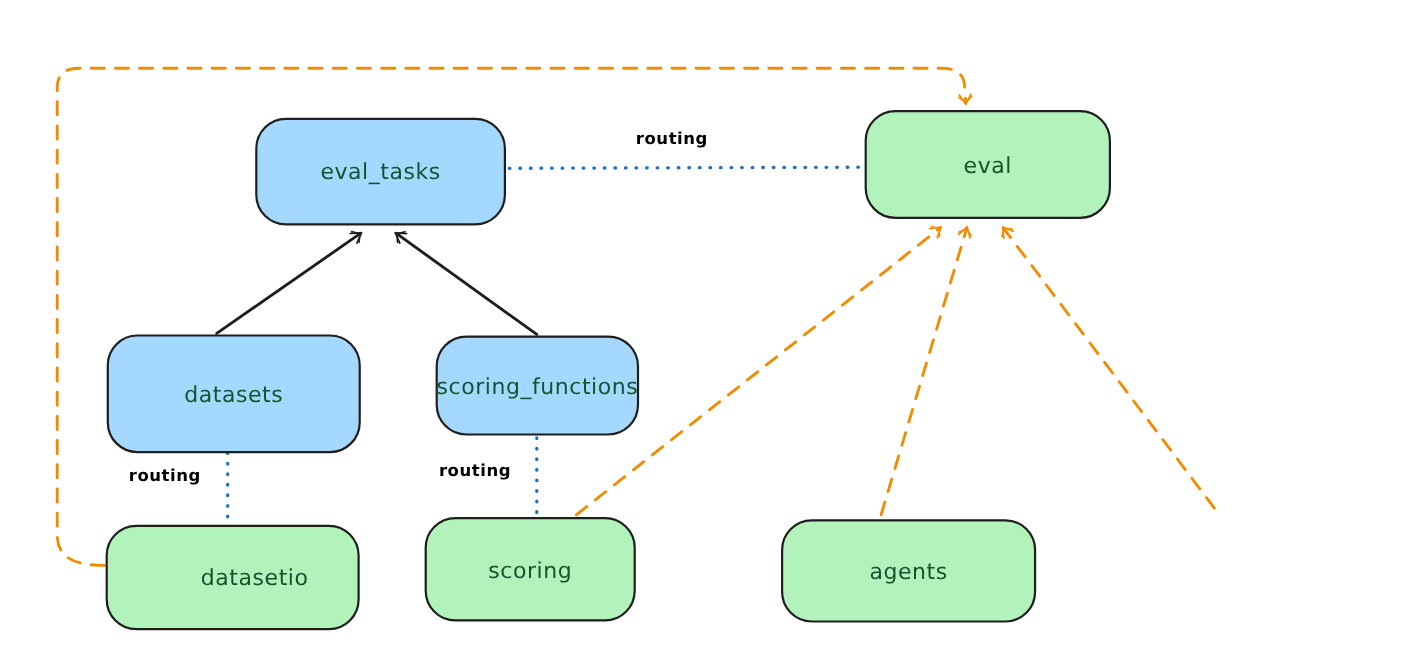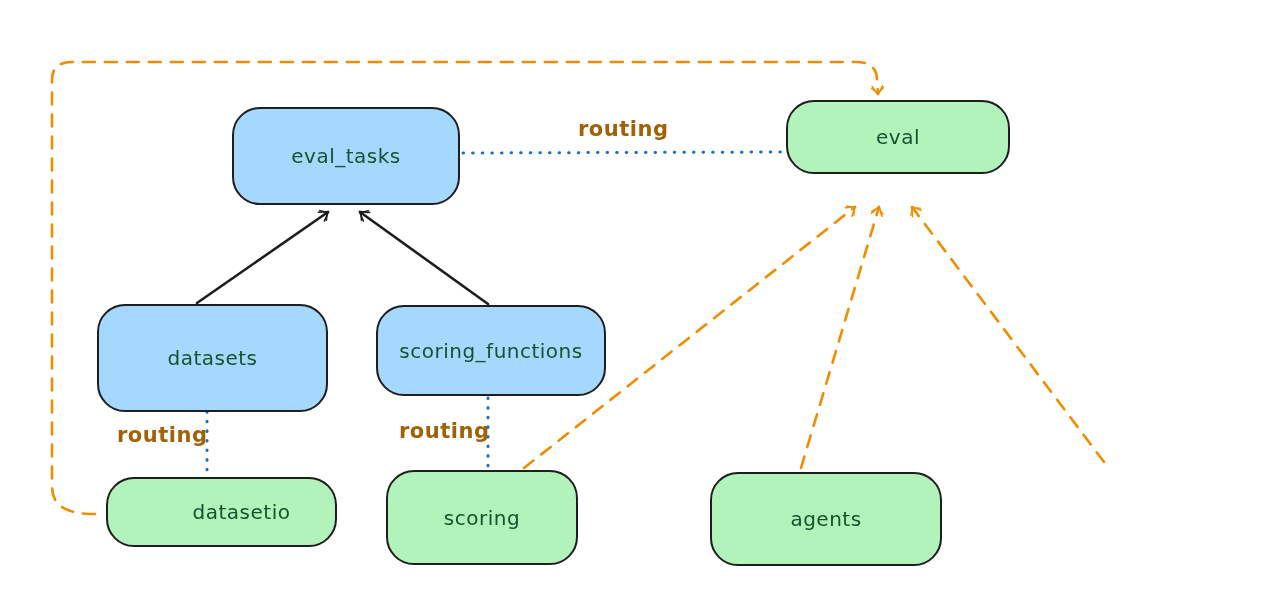--- a/index.html
+++ b/index.html
@@ -18,22 +18,22 @@
     border-radius:28px;
     display:flex;align-items:center;justify-content:center;
     font-size:20px;color:#14532d;
     letter-spacing:0.5px;
     text-align:right;
   }
   .node.blue{background:#a5d8ff;}
   .node.green{background:#b2f2bb;}
   .edge-label{
     position:absolute;
-    color:#a16207;
-    font-size:21px;
+    color:#000000;
+    font-size:15px;
     font-weight:600;
     letter-spacing:0.5px;
   }
 </style>
 </head>
 <body>
 
 <div id="canvas">
 
   <svg id="edges" viewBox="0 0 1280 596" xmlns="http://www.w3.org/2000/svg">
@@ -58,33 +58,33 @@
     <path d="M95,514 C66,514 52,506 52,486 L52,80 Q52,62 72,62 L856,62 Q877,62 877,80 L878,94" fill="none" stroke="#f08c00" stroke-width="2.6" stroke-linecap="round" stroke-dasharray="12 10" marker-end="url(#arrow-orange)"></path>
     <path d="M524,468 L855,207" fill="none" stroke="#f08c00" stroke-width="2.6" stroke-linecap="round" stroke-dasharray="12 10" marker-end="url(#arrow-orange)"></path>
     <path d="M801,468 L879,207" fill="none" stroke="#f08c00" stroke-width="2.6" stroke-linecap="round" stroke-dasharray="12 10" marker-end="url(#arrow-orange)"></path>
     <path d="M1104,462 L912,207" fill="none" stroke="#f08c00" stroke-width="2.6" stroke-linecap="round" stroke-dasharray="12 10" marker-end="url(#arrow-orange)"></path>
   </svg>
 
   <div class="node blue" style="left:232px;top:107px;width:228px;height:98px;">
     <span>eval_tasks</span>
   </div>
 
-  <div class="node green" style="left:786px;top:100px;width:224px;height:74px;">
+  <div class="node green" style="left:786px;top:100px;width:224px;height:99px;">
     <span>eval</span>
   </div>
 
   <div class="node blue" style="left:97px;top:304px;width:231px;height:108px;">
     <span>datasets</span>
   </div>
 
-  <div class="node blue" style="left:376px;top:305px;width:230px;height:91px;">
+  <div class="node blue" style="left:396px;top:305px;width:185px;height:91px;">
     <span>scoring_functions</span>
   </div>
 
-  <div class="node green" style="left:106px;top:477px;width:231px;height:70px;padding-left:40px;">
+  <div class="node green" style="left:96px;top:477px;width:231px;height:96px;padding-left:40px;">
     <span>datasetio</span>
   </div>
 
   <div class="node green" style="left:386px;top:470px;width:192px;height:95px;">
     <span>scoring</span>
   </div>
 
   <div class="node green" style="left:710px;top:472px;width:232px;height:94px;">
     <span>agents</span>
   </div>

